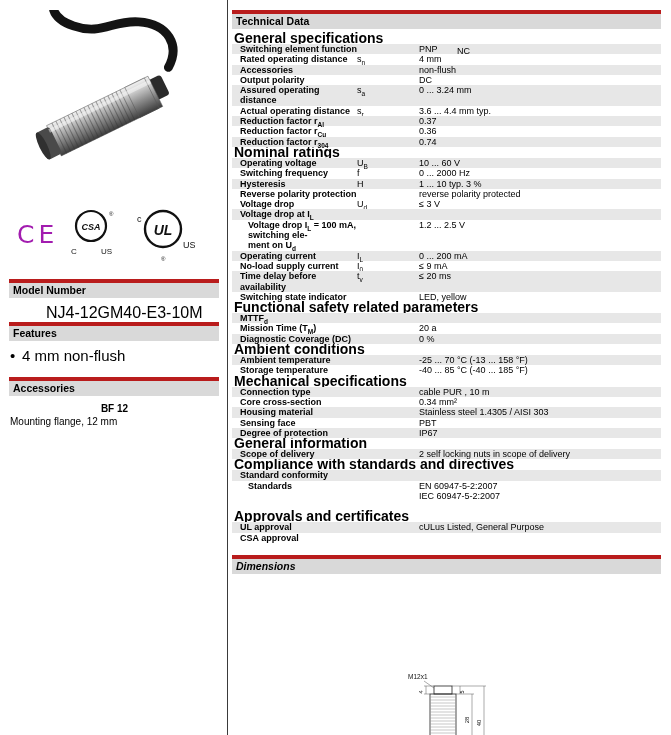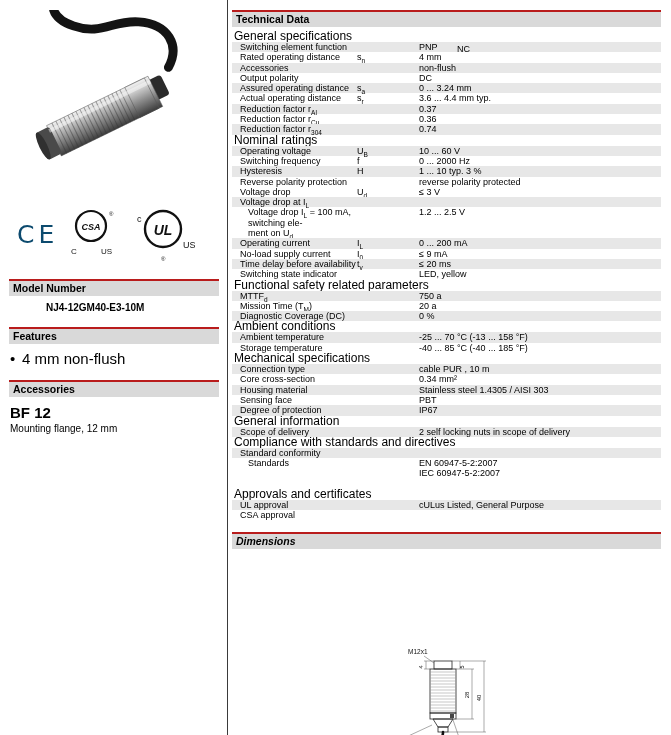--- a/index.html
+++ b/index.html
@@ -4,40 +4,40 @@
 <style>
   html,body{margin:0;padding:0;background:#fff;}
   .page{position:relative;width:671px;height:735px;background:#fff;overflow:hidden;
         font-family:"Liberation Sans",sans-serif;color:#000;}
   .divider{position:absolute;left:227px;top:0;width:1px;height:735px;background:#3a3a3a;}
 
   
   .left{position:absolute;left:9px;top:10px;width:210px;}
   .photo{width:210px;height:186px;}
   .logos{position:relative;height:62px;margin-top:4px;}
-  .ce{position:absolute;left:8px;top:16px;font-size:25px;letter-spacing:4px;color:#0c4a6e;
+  .ce{position:absolute;left:8px;top:16px;font-size:25px;letter-spacing:4px;color:#a21caf;
       font-family:"DejaVu Sans",sans-serif;}
   .csa{position:absolute;left:58px;top:2px;width:52px;height:56px;}
   .ul{position:absolute;left:124px;top:0px;width:62px;height:60px;}
-  .bar{background:#d9d9d9;border-top:2px solid #b91c1c;font-weight:bold;font-size:10.5px;
+  .bar{background:#d9d9d9;border-top:4px solid #b91c1c;font-weight:bold;font-size:10.5px;
        padding:1px 4px 2px 4px;}
-  .model-number{margin:6px 0 0 1px;font-weight:bold;font-size:10px;padding-left:36px;}
+  .model-number{margin:6px 0 0 1px;font-weight:normal;font-size:16px;padding-left:36px;}
   .feature{margin:6px 0 0 1px;font-size:15px;}
   .bullet{display:inline-block;width:12px;}
-  .acc-name{margin:7px 0 0 1px;font-weight:bold;font-size:15px;}
+  .acc-name{margin:7px 0 0 1px;font-weight:bold;font-size:10px;text-align:center;}
   .acc-desc{margin:2px 0 0 1px;font-size:10px;}
-  .mt13{margin-top:13px;} .mt12{margin-top:14px;}
+  .mt13{margin-top:13px;} .mt12{margin-top:0;}
 
   
   .right{position:absolute;left:232px;top:10px;width:429px;}
   .tbl{margin-top:4px;}
-  .tbl-section{font-weight:normal;font-size:12px;line-height:11px;padding-left:2px;}
+  .tbl-section{font-weight:bold;font-size:14px;line-height:11px;padding-left:2px;}
   .tbl-row{display:flex;position:relative;font-size:9px;line-height:10.3px;min-height:10.3px;}
   .tbl-row.shaded{background:#e7e7e7;}
-  .cell-label{width:125px;box-sizing:border-box;padding-left:8px;flex:none;}
+  .cell-label{width:125px;box-sizing:border-box;padding-left:8px;flex:none;font-weight:bold;}
   .cell-label.indent2{padding-left:16px;}
   .cell-sym{width:62px;flex:none;}
   .cell-value{flex:1;}
   .cell-value2{position:absolute;left:225px;top:2px;}
   .tbl-gap{height:10px;}
   sub{font-size:6.5px;line-height:0;}
   .dims-bar{margin-top:12px;font-style:italic;}
   .dim-wrap{margin-top:96px;margin-left:148px;width:150px;}
 </style>
 </head>
@@ -225,21 +225,20 @@
         </div>
         <div class="tbl-row">
           <div class="cell-label">Switching state indicator</div>
           <div class="cell-sym"></div>
           <div class="cell-value">LED, yellow</div>
         </div>
         <div class="tbl-section">Functional safety related parameters</div>
         <div class="tbl-row shaded">
           <div class="cell-label">MTTF<sub>d</sub></div>
           <div class="cell-sym"></div>
-          <div class="cell-value">750 a</div>
         </div>
         <div class="tbl-row">
           <div class="cell-label">Mission Time (T<sub>M</sub>)</div>
           <div class="cell-sym"></div>
           <div class="cell-value">20 a</div>
         </div>
         <div class="tbl-row shaded">
           <div class="cell-label">Diagnostic Coverage (DC)</div>
           <div class="cell-sym"></div>
           <div class="cell-value">0 %</div>

